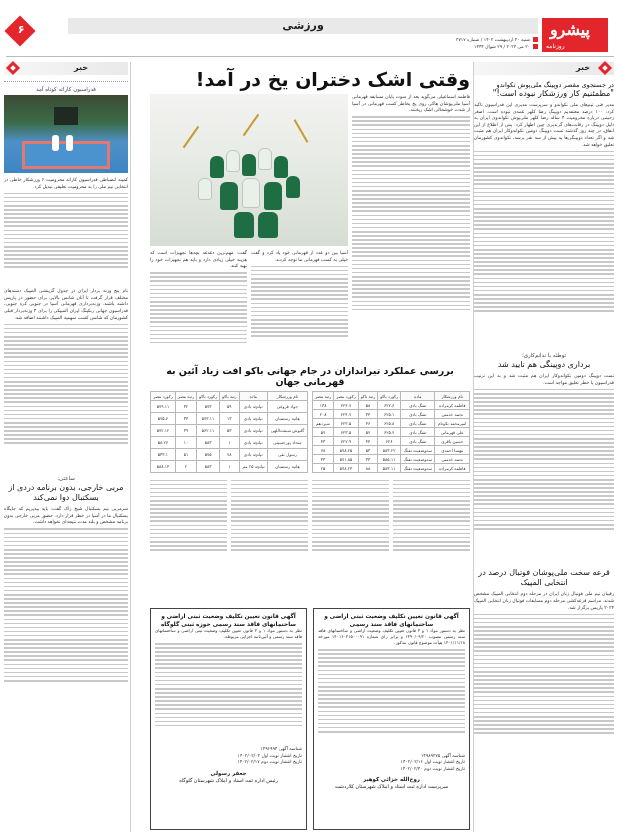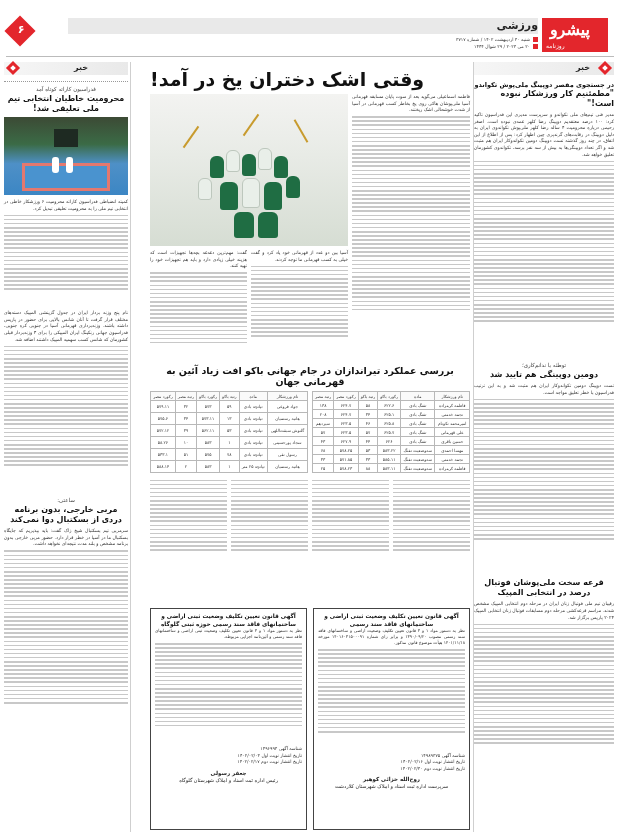--- a/index.html
+++ b/index.html
@@ -5,48 +5,48 @@
   * { box-sizing: border-box; margin: 0; padding: 0; }
   html, body { width: 620px; height: 837px; background: #ffffff; overflow: hidden; }
   body { font-family: "DejaVu Sans", sans-serif; color: #222; position: relative; direction: rtl; }
 
   
   .masthead { position: absolute; top: 18px; left: 0; width: 620px; height: 34px; }
   .logo-box { position: absolute; right: 12px; top: 0; width: 66px; height: 34px; background: #e3262c; color: #fff; }
   .logo-main { position: absolute; right: 18px; top: 2px; font-family: "DejaVu Serif", serif; font-size: 16px; font-weight: bold; color: #fff; }
   .logo-pre { position: absolute; left: 4px; bottom: 3px; font-size: 6px; color: #fff; }
   .section-bar { position: absolute; right: 82px; top: 0; width: 470px; height: 16px; background: #e9e9e9; }
-  .section-title { position: absolute; right: 0; left: 0; top: 1px; font-size: 11px; font-weight: bold; color: #222; }
+  .section-title { position: absolute; right: 0; left: 0; top: 1px; text-align: center; font-size: 11px; font-weight: bold; color: #222; }
   .dateline { position: absolute; right: 82px; top: 18px; font-size: 4.5px; color: #333; line-height: 7px; }
   .dateline .sq { display: inline-block; width: 5px; height: 5px; background: #e3262c; margin-left: 3px; vertical-align: middle; }
   .page-num { position: absolute; left: 9px; top: 2px; width: 22px; height: 22px; background: #e3262c; transform: rotate(45deg); }
   .page-num span { position: absolute; left: 0; right: 0; top: 3px; text-align: center; transform: rotate(-45deg); color: #fff; font-size: 11px; font-weight: bold; }
   .masthead-rule { position: absolute; top: 56px; left: 6px; width: 608px; height: 1px; background: #bbb; }
 
   
   .col { position: absolute; top: 62px; }
   .col-right { right: 6px; width: 140px; }
   .col-center { right: 150px; width: 320px; }
   .col-left { left: 4px; width: 124px; }
   .vrule { position: absolute; top: 62px; width: 1px; background: #cfcfcf; height: 770px; }
 
   .khabar { height: 13px; background: linear-gradient(to left, #e9e9e9, #f6f6f6); position: relative; margin-bottom: 6px; }
   .khabar .lbl { position: absolute; right: 24px; top: 1px; font-size: 8px; font-weight: bold; }
   .khabar .diamond { position: absolute; right: 4px; top: 1px; width: 10px; height: 10px; border: 3px solid #e3262c; transform: rotate(45deg); background: #fff; }
   .dotted-rule { border-bottom: 1px dotted #999; margin-bottom: 4px; }
 
   .kicker { font-size: 5.5px; text-align: center; color: #444; margin: 2px 0; }
-  .hl { font-size: 8px; font-weight: bold; text-align: center; line-height: 10px; color: #111; margin-bottom: 3px; }
+  .hl { font-size: 8px; font-weight: normal; text-align: center; line-height: 10px; color: #111; margin-bottom: 3px; }
   .hl-right { text-align: right; }
   .body { font-size: 4.6px; line-height: 6.6px; text-align: justify; color: #333; }
   .lines { overflow: hidden; }
   .lines i { display: block; height: 1.6px; margin: 2.5px 0; background: #9a9a9a; opacity: .55; }
 
   
-  .main-hl { font-size: 19px; font-weight: bold; text-align: left; color: #111; margin: 6px 0 4px; }
+  .main-hl { font-size: 19px; font-weight: bold; text-align: right; color: #111; margin: 6px 0 4px; }
   .main-row { position: relative; height: 265px; }
   .main-photo { position: absolute; left: 0; top: 0; width: 198px; height: 152px; background: linear-gradient(180deg,#f3f3f1 0%,#e8ebe6 40%,#d6ddd3 100%); overflow: hidden; }
   .player { position: absolute; width: 14px; height: 22px; border-radius: 6px 6px 3px 3px; background: #1f6d43; }
   .player.w { background: #e9efe9; border: 1px solid #bdc7bd; }
   .stick { position: absolute; width: 2px; height: 26px; background: #c89b2e; transform: rotate(35deg); }
   .main-text-right { position: absolute; right: 0; top: 0; width: 118px; }
   .photo-caption-cols { position: absolute; left: 0; top: 156px; width: 198px; display: flex; gap: 4px; }
   .photo-caption-cols > div { flex: 1; }
 
   .sub-hl { font-size: 9.5px; font-weight: bold; text-align: center; color: #111; margin: 6px 0 4px; }
@@ -140,21 +140,21 @@
         <i></i>
         <i></i>
         <i></i>
         <i></i>
         <i></i>
         <i></i>
     </div>
   </article>
   <article style="margin-top:4px">
     <div class="kicker">توطئه یا ندانم‌کاری؛</div>
-    <div class="hl">دومین دوپینگی هم تایید شد</div>
+    <div class="hl">برداری دوپینگی هم تایید شد</div>
     <div class="body">تست دوپینگ دومین تکواندوکار ایران هم مثبت شد و به این ترتیب فدراسیون با خطر تعلیق مواجه است.</div>
     <div class="lines" style="height:176px">
       <i></i>
         <i></i>
         <i></i>
         <i></i>
         <i></i>
         <i></i>
         <i></i>
         <i></i>
@@ -643,21 +643,20 @@
 </div>
 
 <div class="col col-left">
   <div class="khabar">
     <span class="diamond" style="right:auto;left:4px"></span>
     <span class="lbl" style="right:40px">خبر</span>
   </div>
   <div class="dotted-rule"></div>
   <article>
     <div class="kicker">فدراسیون کاراته کوتاه آمد</div>
-    <div class="hl">محرومیت خاطیان انتخابی تیم ملی تعلیقی شد!</div>
     <div class="karate-photo" title="مسابقه کاراته در سالن">
       <div class="board"></div>
         <div class="mat"></div>
         <div class="f1"></div>
         <div class="f2"></div>
     </div>
     <div class="body">کمیته انضباطی فدراسیون کاراته محرومیت ۶ ورزشکار خاطی در انتخابی تیم ملی را به محرومیت تعلیقی تبدیل کرد.</div>
     <div class="lines" style="height:96px">
         <i></i>
         <i></i>

